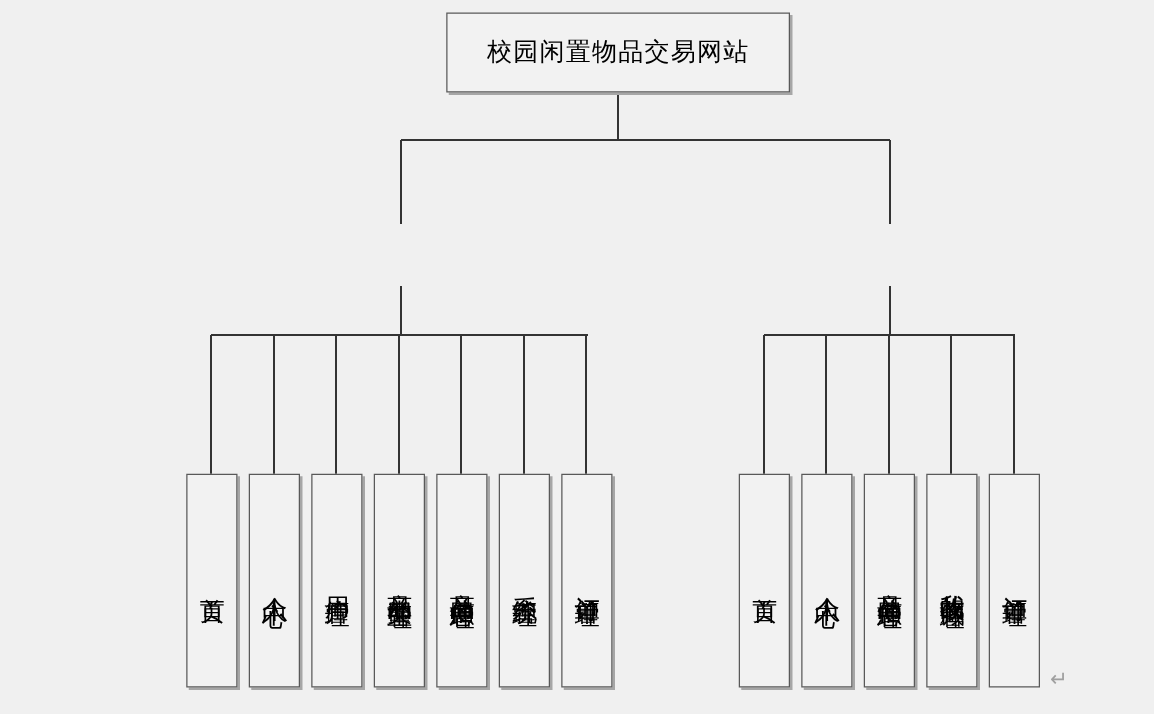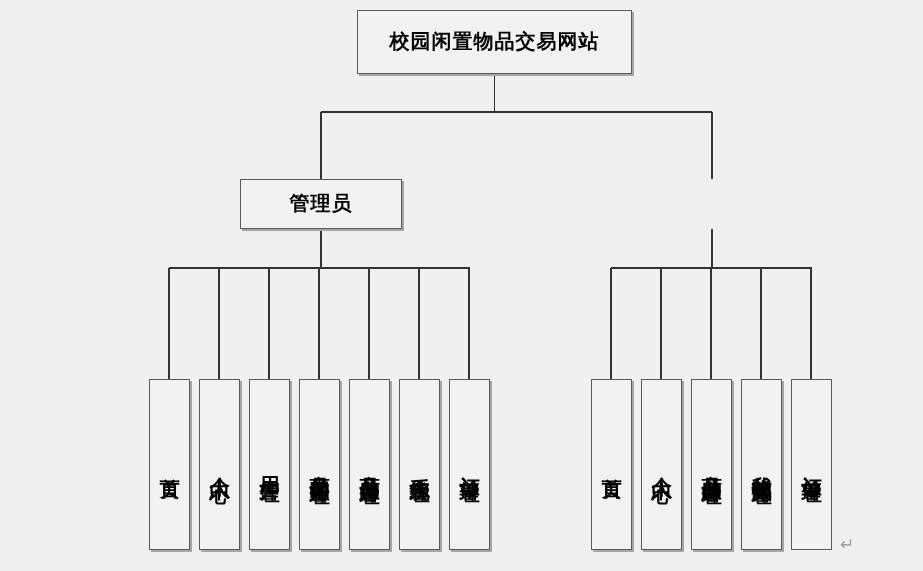--- a/index.html
+++ b/index.html
@@ -35,21 +35,20 @@
     align-items: center;
     justify-content: center;
     color: #000000;
   }
   .node.shadowed {
     box-shadow: 2px 2px 0 #a6a6a6;
   }
   .node-label {
     display: block;
     line-height: 1.18;
-    font-weight: bold;
   }
   .h-text .node-label {
     writing-mode: horizontal-tb;
     font-size: 20px;
     letter-spacing: 1px;
   }
   .v-text .node-label {
     writing-mode: vertical-rl;
     text-orientation: upright;
     font-size: 20px;
@@ -119,23 +118,20 @@
       <line x1="711" y1="268" x2="711" y2="379"></line>
       <line x1="761" y1="268" x2="761" y2="379"></line>
       <line x1="811" y1="268" x2="811" y2="379"></line>
     </g>
   </svg>
 
   <div class="node h-text shadowed" id="root-node">
     <span class="node-label">校园闲置物品交易网站</span>
   </div>
 
-  <div class="node h-text shadowed" id="role-admin">
-    <span class="node-label">管理员</span>
-  </div>
 
 
   <div class="node v-text leaf shadowed" style="left:149px; width:41px;">
     <span class="node-label">首页</span>
   </div>
   <div class="node v-text leaf shadowed" style="left:199px; width:41px;">
     <span class="node-label">个人中心</span>
   </div>
   <div class="node v-text leaf shadowed" style="left:249px; width:41px;">
     <span class="node-label">用户管理</span>

